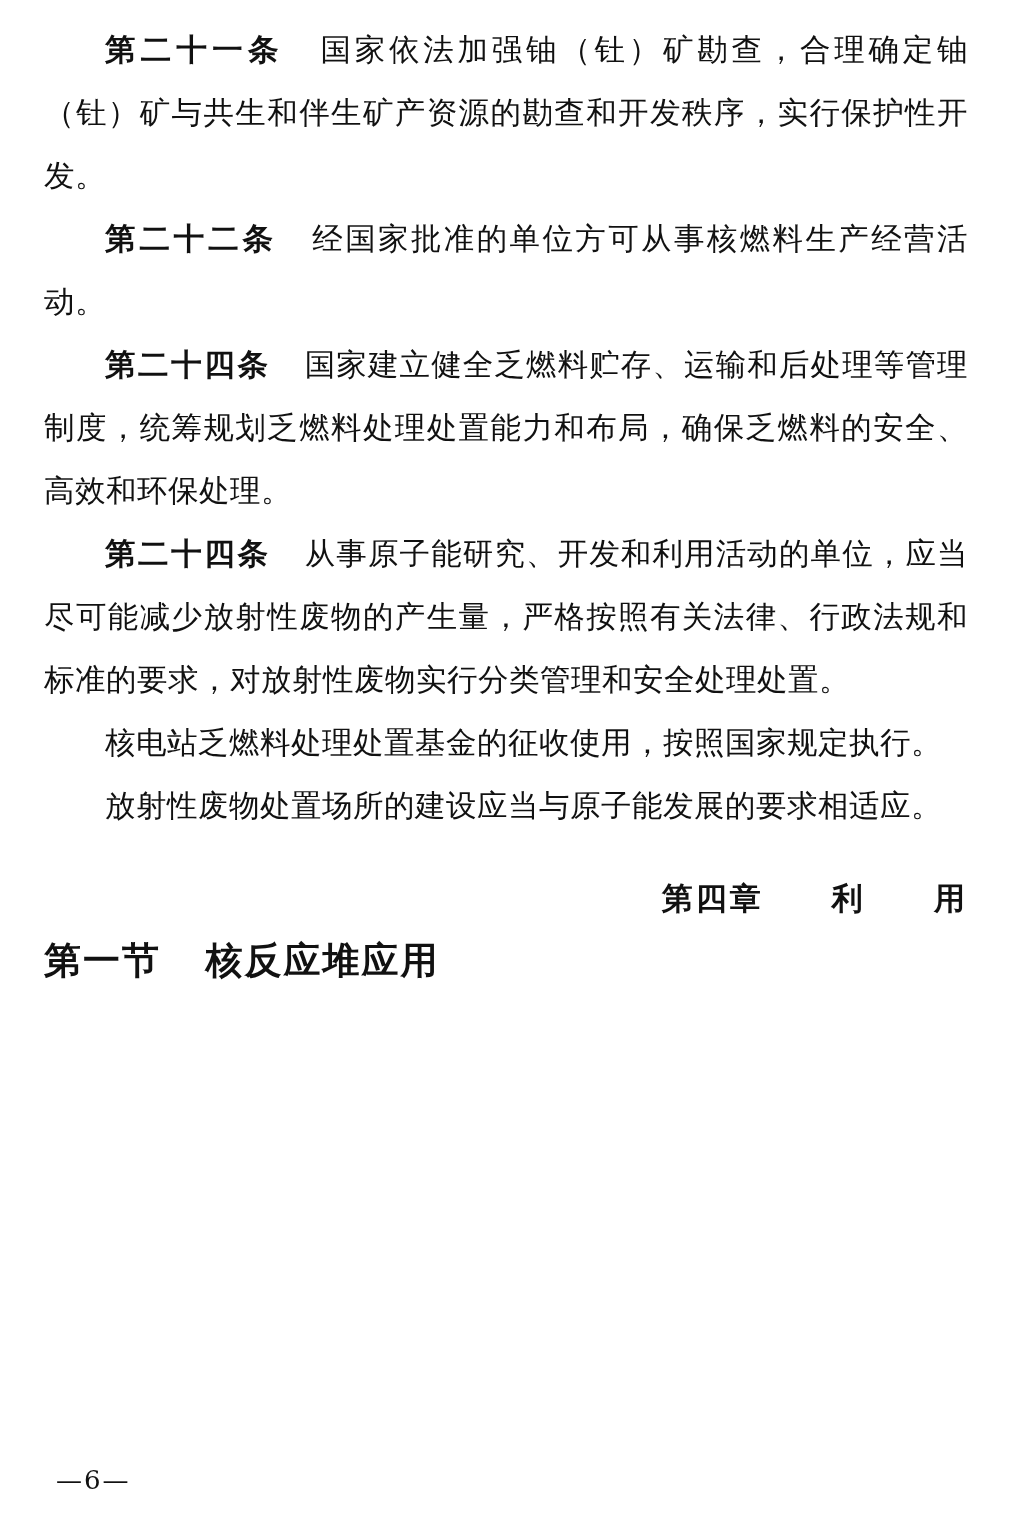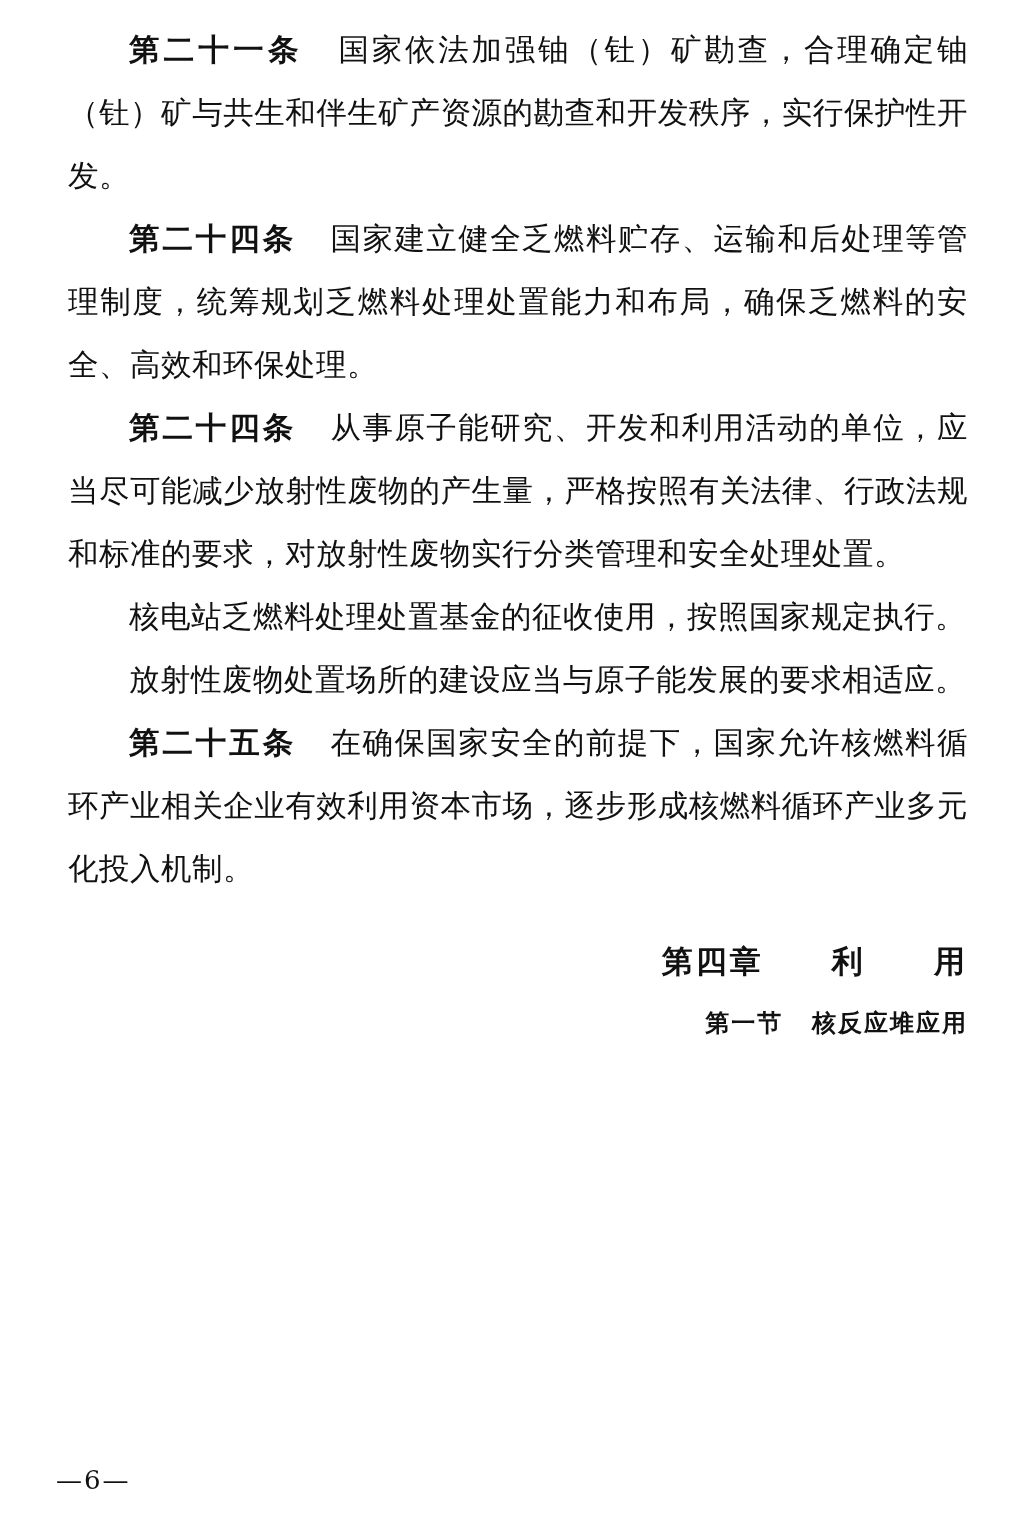--- a/index.html
+++ b/index.html
@@ -14,21 +14,21 @@
     font-family: "DejaVu Serif", serif;
     color: #1a1a1a;
     overflow: hidden;
   }
   .page {
     position: absolute;
     top: 0; left: 0;
     width: 1024px;
     height: 1513px;
     box-sizing: border-box;
-    padding: 18px 56px 0 68px;
+    padding: 18px 56px 0 44px;
   }
   .body-text {
     font-size: 30.5px;
     line-height: 63px;
     text-align: justify;
     text-justify: inter-ideograph;
     letter-spacing: 0.5px;
     color: #111;
   }
   .para {
@@ -49,22 +49,22 @@
     font-weight: 700;
     letter-spacing: 3px;
     margin: 30px 0 0 0;
     line-height: 62px;
   }
   .chapter-title .wide-gap {
     display: inline-block;
     width: 2.2em;
   }
   .section-title {
-    text-align: right;
-    font-size: 24px;
+    text-align: left;
+    font-size: 37px;
     font-weight: 700;
     letter-spacing: 2px;
     margin: 2px 0 0 0;
     line-height: 58px;
   }
   .section-title .gap2 {
     display: inline-block;
     width: 1.2em;
   }
   .footer {
@@ -83,30 +83,30 @@
 </style>
 </head>
 <body>
 
 <div class="page">
 
   <div class="body-text">
 
     <p class="para"><span class="art">第二十一条</span><span class="gap"></span><span>国家依法加强铀（钍）矿勘查，合理确定铀（钍）矿与共生和伴生矿产资源的勘查和开发秩序，实行保护性开发。</span></p>
 
+    <p class="para"><span class="art">第二十二条</span><span class="gap"></span><span>经国家批准的单位方可从事核燃料生产经营活动。</span></p>
 
     <p class="para"><span class="art">第二十四条</span><span class="gap"></span><span>国家建立健全乏燃料贮存、运输和后处理等管理制度，统筹规划乏燃料处理处置能力和布局，确保乏燃料的安全、高效和环保处理。</span></p>
 
     <p class="para"><span class="art">第二十四条</span><span class="gap"></span><span>从事原子能研究、开发和利用活动的单位，应当尽可能减少放射性废物的产生量，严格按照有关法律、行政法规和标准的要求，对放射性废物实行分类管理和安全处理处置。</span></p>
 
     <p class="para"><span>核电站乏燃料处理处置基金的征收使用，按照国家规定执行。</span></p>
 
     <p class="para"><span>放射性废物处置场所的建设应当与原子能发展的要求相适应。</span></p>
 
-    <p class="para"><span class="art">第二十五条</span><span class="gap"></span><span>在确保国家安全的前提下，国家允许核燃料循环产业相关企业有效利用资本市场，逐步形成核燃料循环产业多元化投入机制。</span></p>
 
     <div class="chapter-title"><span>第四章</span><span class="wide-gap"></span><span>利</span><span class="wide-gap"></span><span>用</span></div>
 
     <div class="section-title"><span>第一节</span><span class="gap2"></span><span>核反应堆应用</span></div>
 
 
   </div>
 
   <div class="footer"><span class="dash">—</span><span>6</span><span class="dash">—</span></div>
 

